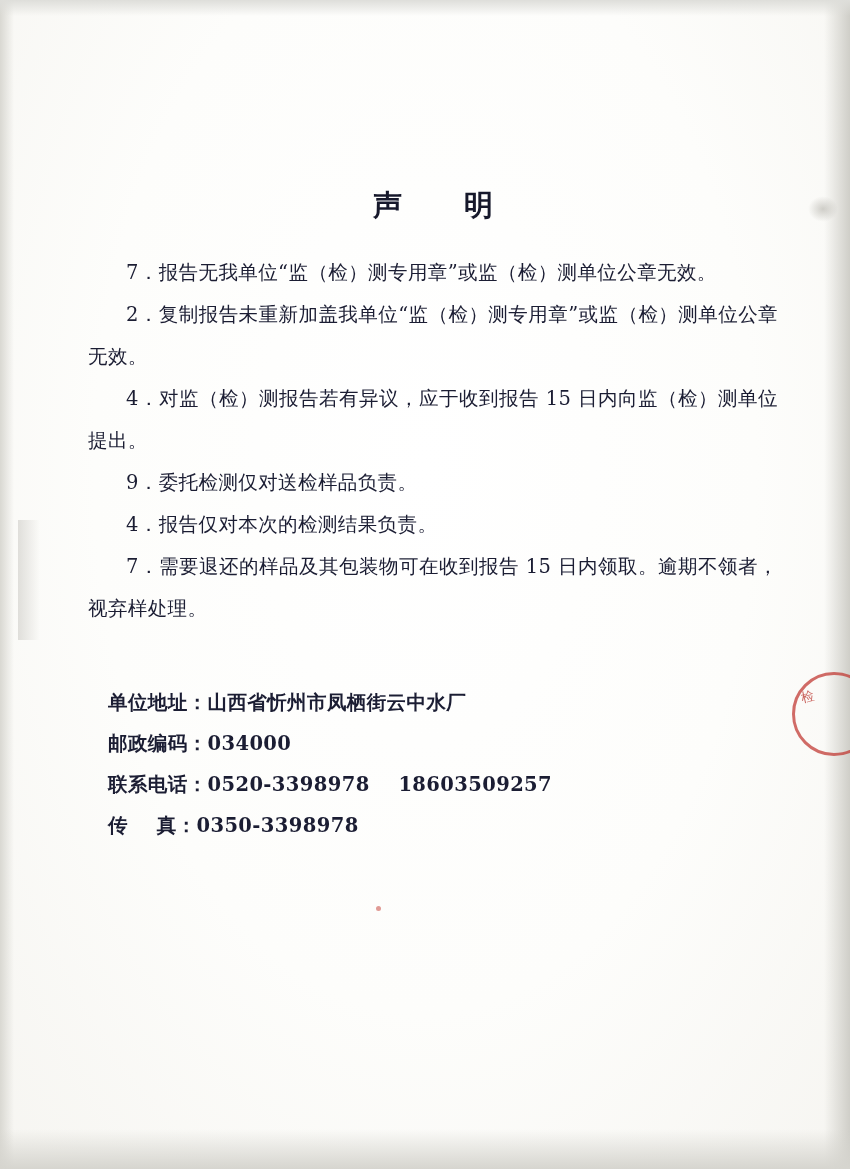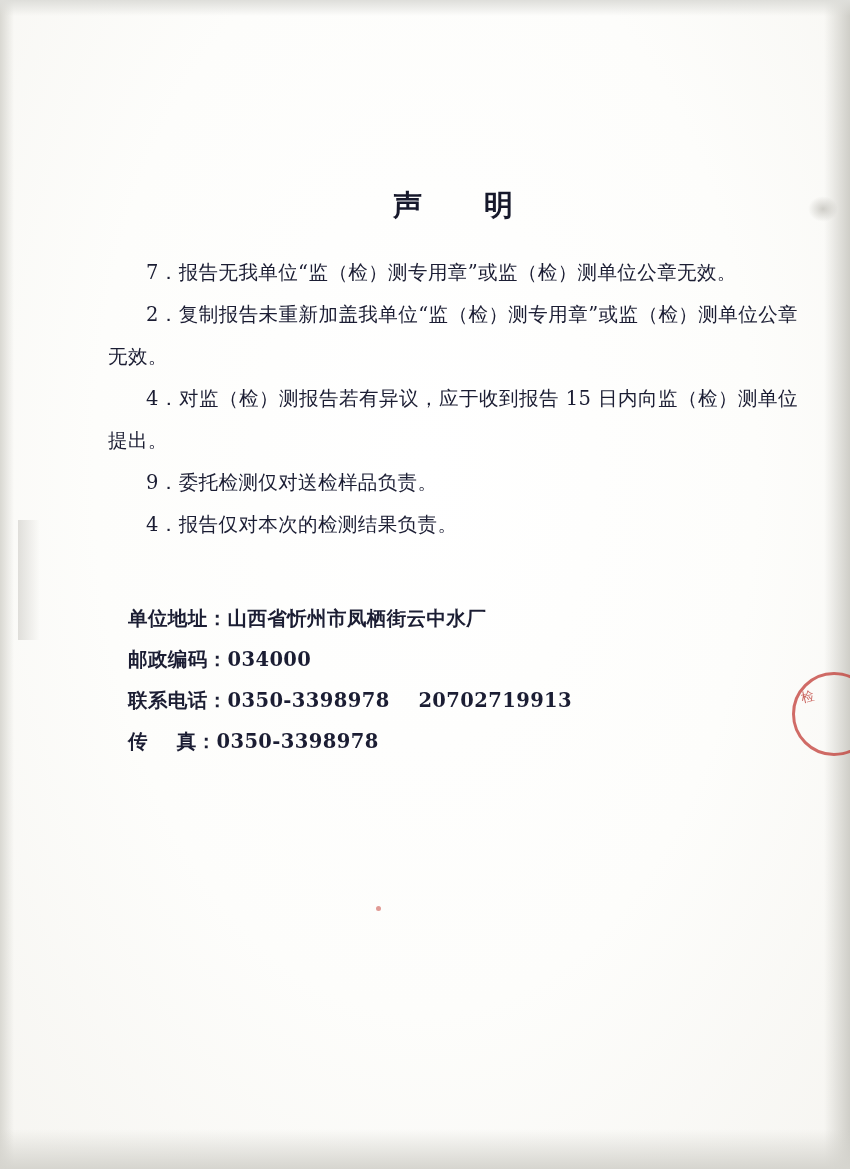--- a/index.html
+++ b/index.html
@@ -38,21 +38,20 @@
                       background: linear-gradient(to bottom, #dededa 0%, rgba(255,255,255,0) 100%); }
   .scan-edge.bottom { left: 0;  bottom: 0; width: 850px; height: 40px;
                       background: linear-gradient(to top, #d6d5cf 0%, rgba(255,255,255,0) 100%); }
 
   
   #content {
     position: absolute;
     left: 88px;
     top: 186px;
     width: 690px;
-    margin-left: 20px;
   }
 
   .doc-title {
     text-align: center;
     font-size: 29px;
     font-weight: bold;
     letter-spacing: 26px;
     text-indent: 26px;
     color: #16182b;
     margin: 0 0 26px 0;
@@ -144,25 +143,26 @@
 
   <div id="content">
 
     <h1 class="doc-title">声    明</h1>
 
     <p class="clause">7．报告无我单位“监（检）测专用章”或监（检）测单位公章无效。</p>
     <p class="clause">2．复制报告未重新加盖我单位“监（检）测专用章”或监（检）测单位公章无效。</p>
     <p class="clause">4．对监（检）测报告若有异议，应于收到报告 15 日内向监（检）测单位提出。</p>
     <p class="clause">9．委托检测仅对送检样品负责。</p>
     <p class="clause">4．报告仅对本次的检测结果负责。</p>
+    <p class="clause">7．需要退还的样品及其包装物可在收到报告 15 日内领取。逾期不领者，视弃样处理。</p>
 
     <div class="contact-block">
       <div class="contact-line">单位地址：山西省忻州市凤栖街云中水厂</div>
       <div class="contact-line">邮政编码：034000</div>
-      <div class="contact-line">联系电话：0350-3398978    20702719913</div>
+      <div class="contact-line">联系电话：0520-3398978    18603509257</div>
       <div class="contact-line">传    真：0350-3398978</div>
     </div>
 
   </div>
 
   <div class="speck" style="left:376px; top:906px; width:5px; height:5px;"></div>
 
   <div id="seal-fragment">
     <span class="seal-inner">检</span>
   </div>

